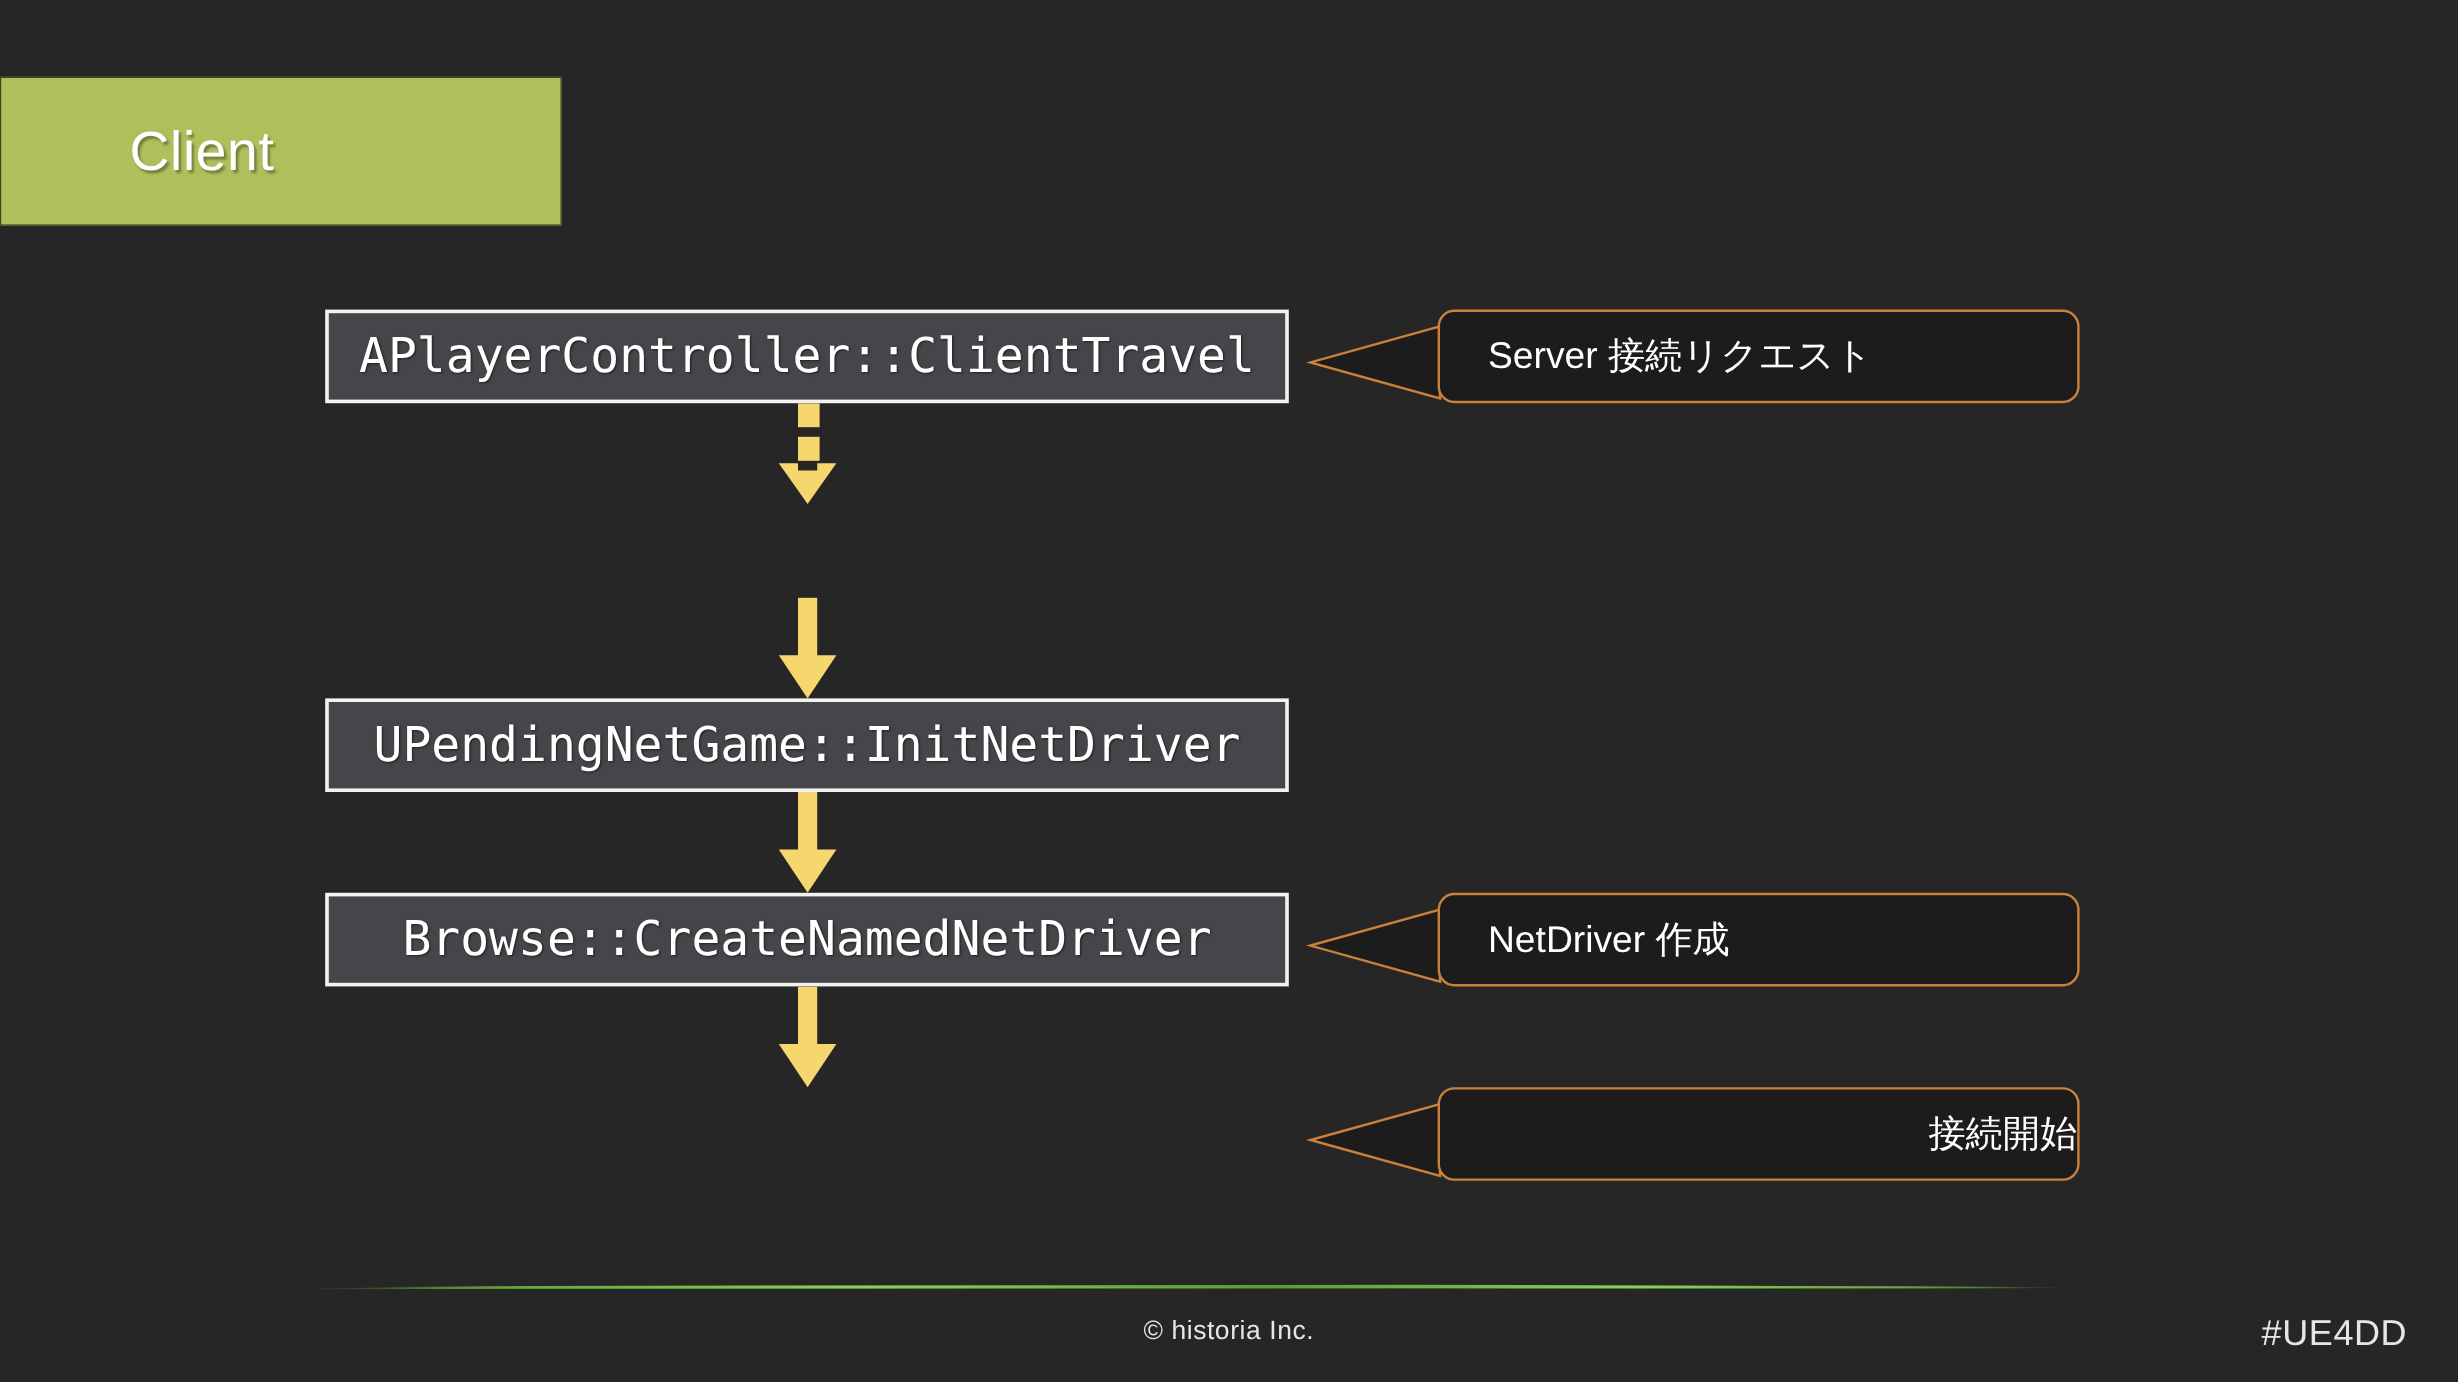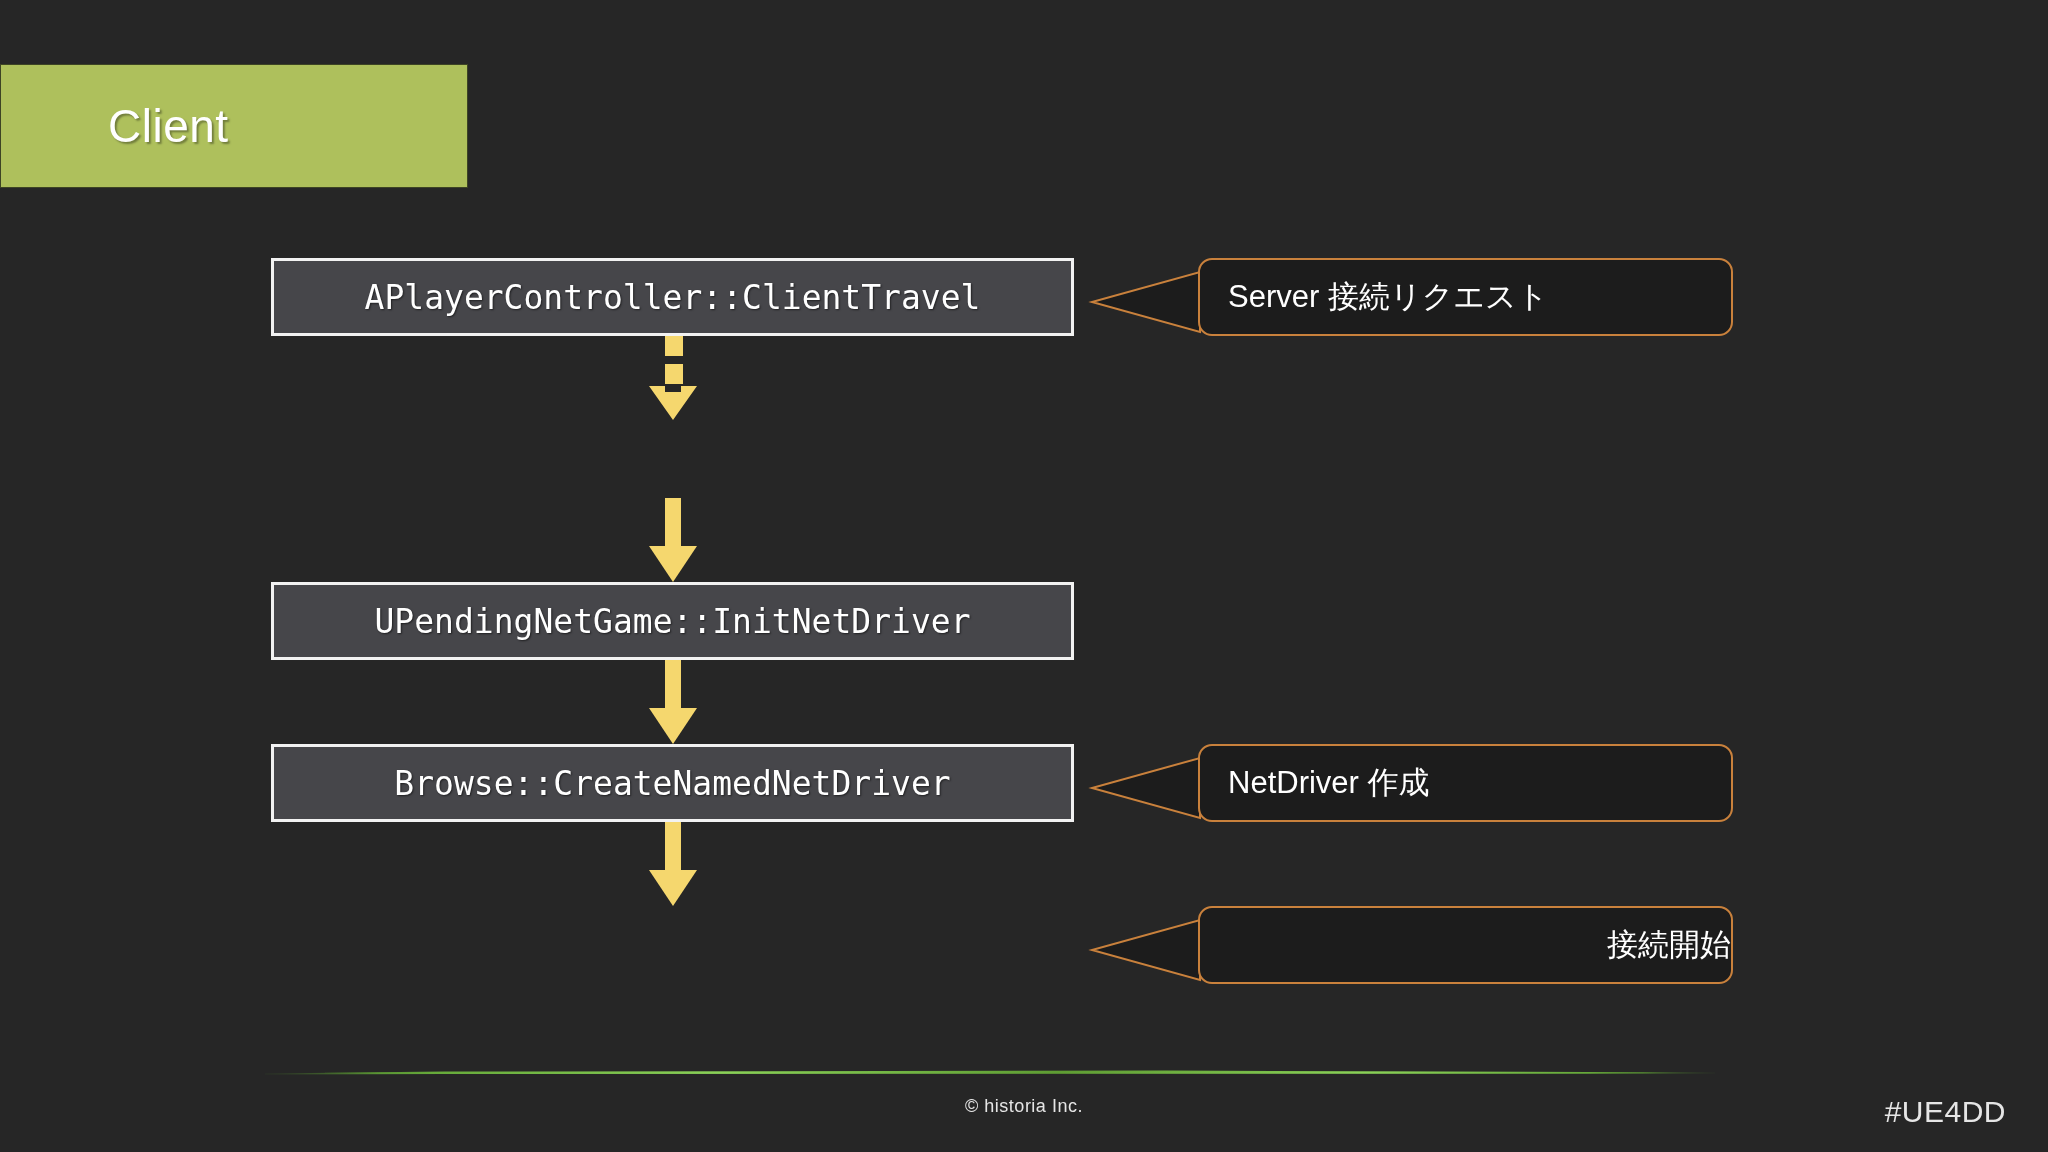--- a/index.html
+++ b/index.html
@@ -51,21 +51,21 @@
     height: 78px;
     background: #46464a;
     border: 3px solid #f2f2f2;
     box-sizing: border-box;
     display: flex;
     align-items: center;
     justify-content: center;
   }
   .flow-box .label {
     font-family: "DejaVu Sans Mono", "Liberation Mono", monospace;
-    font-size: 33px;
+    font-size: 40px;
     color: #ffffff;
     letter-spacing: 0px;
     white-space: nowrap;
     text-shadow: 1px 1px 2px rgba(0,0,0,0.55);
   }
 
   
   .arrow {
     position: absolute;
     left: 645px;
@@ -79,21 +79,21 @@
     width: 535px;
     height: 78px;
     background: #1c1c1c;
     border: 2px solid #c9813c;
     border-radius: 14px;
     box-sizing: border-box;
     display: flex;
     align-items: center;
   }
   .callout .ctext {
-    margin-left: 28px;
+    margin-left: 40px;
     font-size: 31px;
     color: #ffffff;
     white-space: nowrap;
   }
   .callout-tail {
     position: absolute;
     width: 120px;
     height: 62px;
     pointer-events: none;
   }
@@ -108,21 +108,21 @@
     height: 10px;
     pointer-events: none;
   }
   .footer-line svg { display: block; }
   .copyright {
     position: absolute;
     left: 0;
     top: 1096px;
     width: 2048px;
     text-align: center;
-    font-size: 18px;
+    font-size: 22px;
     color: #e6e6e6;
     letter-spacing: 0.5px;
   }
   .hashtag {
     position: absolute;
     right: 42px;
     top: 1095px;
     font-size: 30px;
     color: #e6e6e6;
     letter-spacing: 0.5px;

